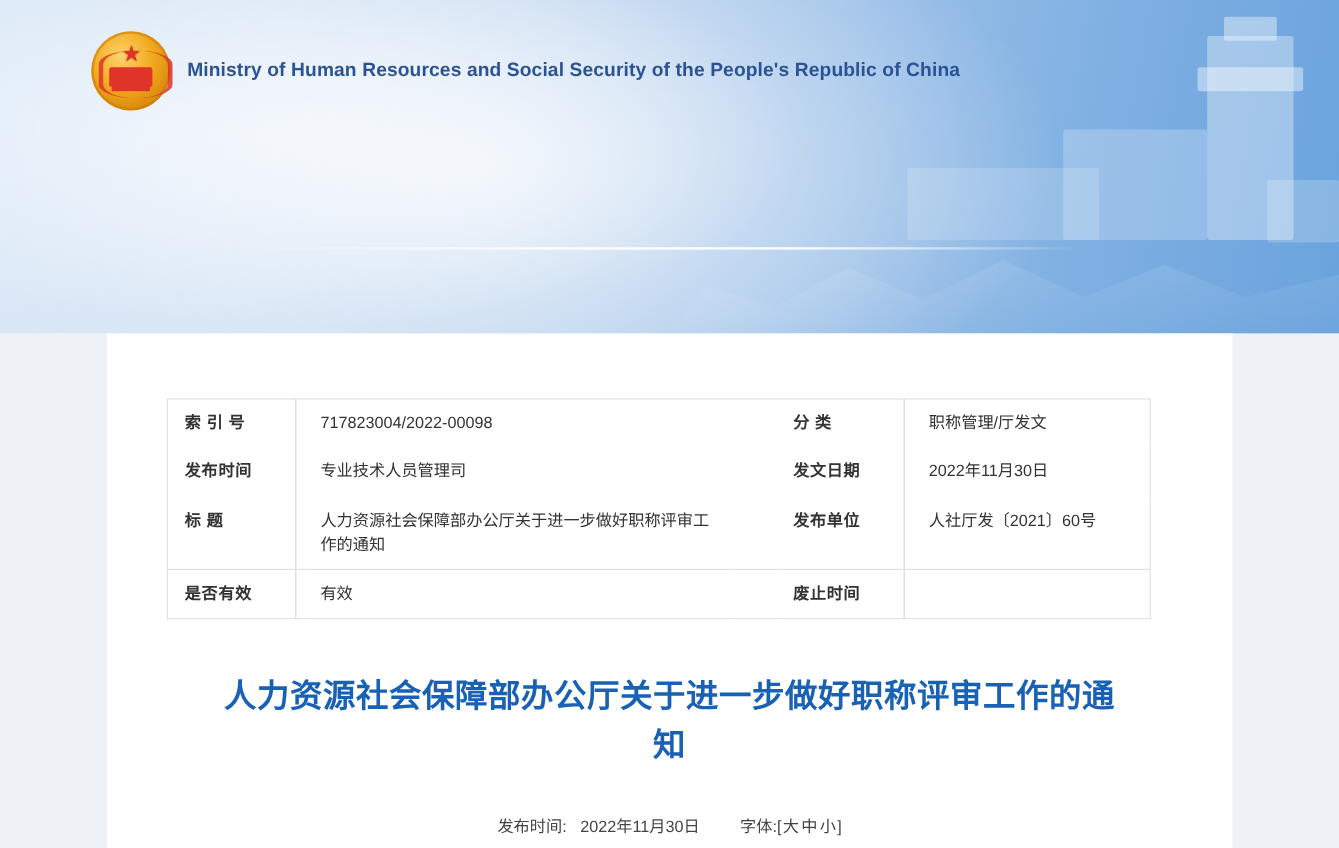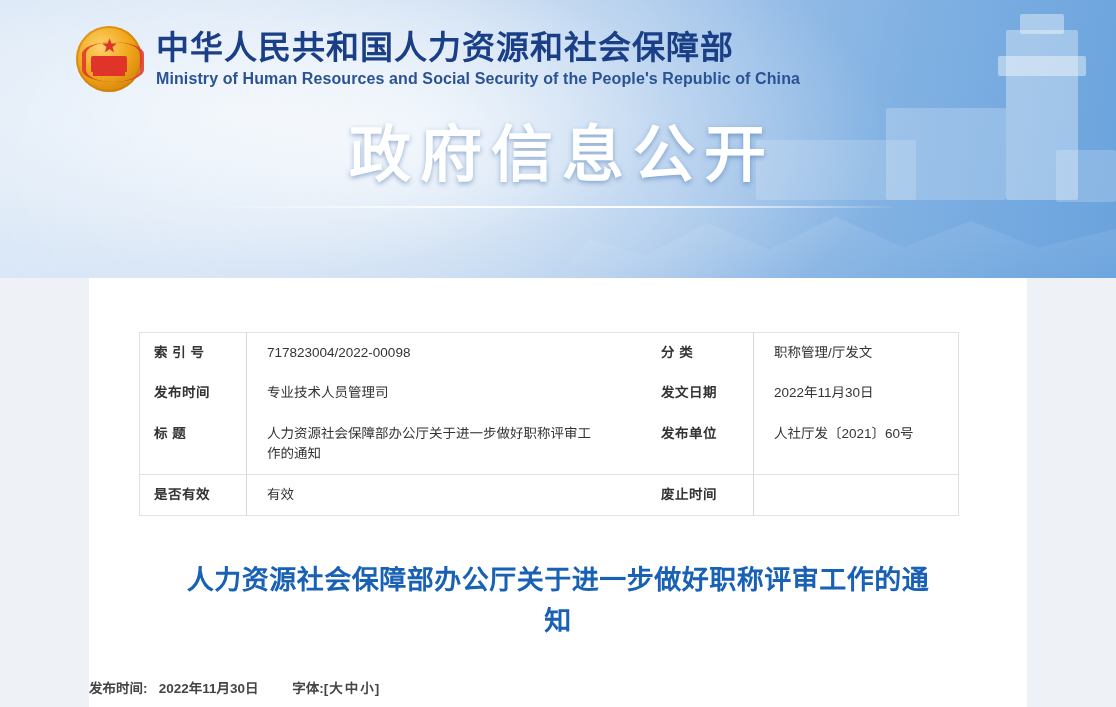--- a/index.html
+++ b/index.html
@@ -217,24 +217,23 @@
     font-family: "Liberation Sans", sans-serif;
     font-weight: bold;
     font-size: 27px;
     line-height: 1.5;
     color: #1861b5;
     letter-spacing: 0.5px;
   }
 
   .doc-subline {
     margin-top: 36px;
-    text-align: left;
+    text-align: center;
     font-size: 13.5px;
     color: #444444;
-    font-weight: bold;
   }
   .doc-subline .gap { display: inline-block; width: 26px; }
   .font-size-picker { color: #444; }
   .font-size-picker a {
     color: #444;
     text-decoration: none;
     padding: 0 1px;
   }
 </style>
 </head>
@@ -251,26 +250,24 @@
     <div class="bldg wall3"></div>
     <div class="mountains"></div>
 
     <div class="logo-row">
       <div class="emblem">
         <span class="star">★</span>
         <span class="ears"></span>
         <span class="gate"></span>
       </div>
       <div class="title-block">
-        <div class="org-cn">中华人民共和国人力资源和社会保障部</div>
         <div class="org-en">Ministry of Human Resources and Social Security of the People's Republic of China</div>
       </div>
     </div>
 
-    <div class="banner-headline">政府信息公开</div>
     <div class="banner-rule"></div>
   </div>
 
   <div class="content-wrap">
     <div class="content-card">
 
       <table class="meta-table">
         <tbody>
           <tr>
             <td class="mt-label">索 引 号</td>

